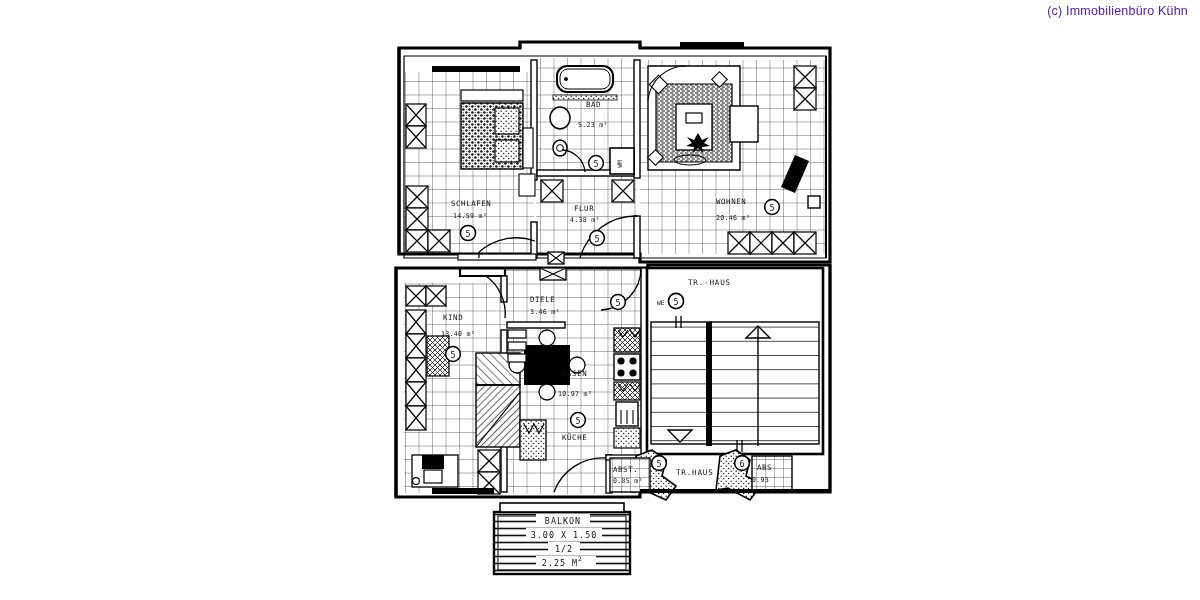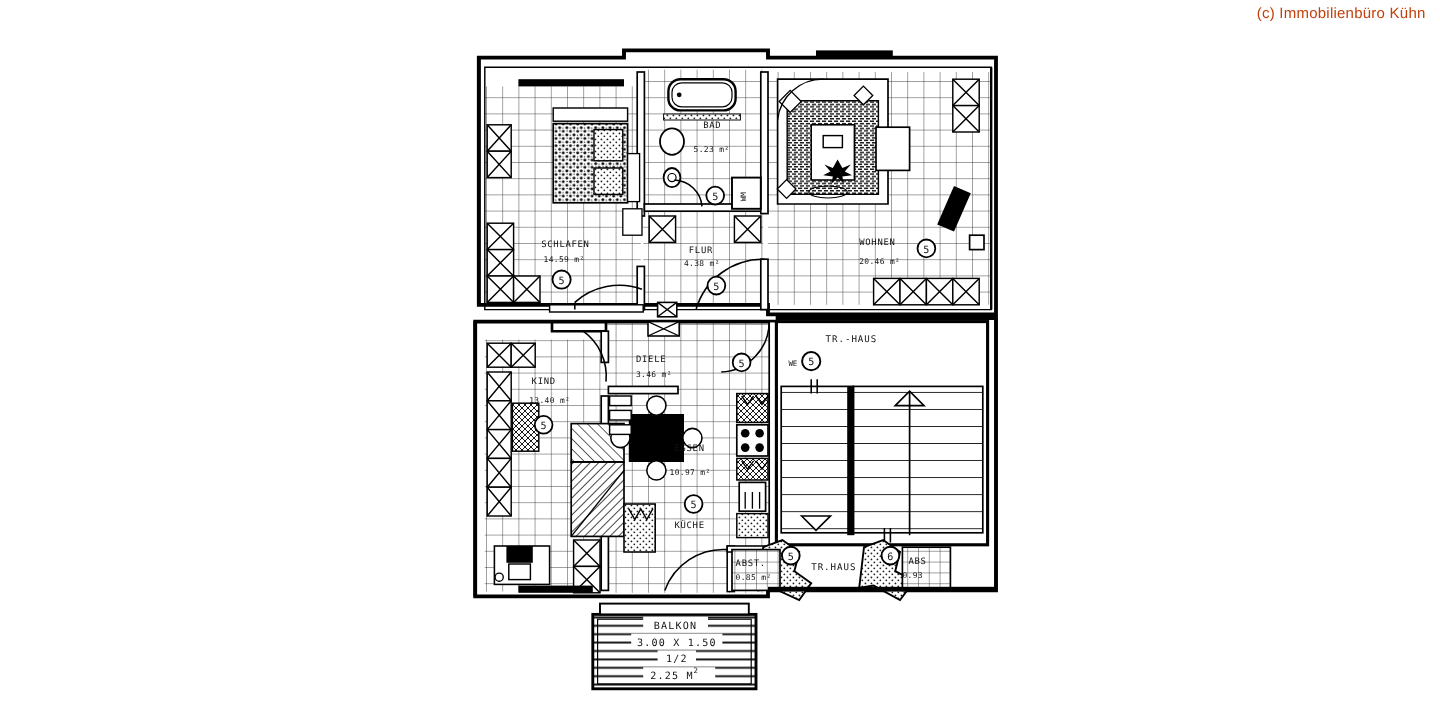--- a/index.html
+++ b/index.html
@@ -5,21 +5,21 @@
   html,body{margin:0;padding:0;}
   body{
     width:1200px;height:600px;background:#ffffff;overflow:hidden;
     font-family:"DejaVu Sans Mono", monospace;
     position:relative;
   }
   #stage{position:absolute;left:0;top:0;width:1200px;height:600px;}
   .copyright{
     position:absolute;right:12px;top:4px;
     font-family:"Liberation Sans", sans-serif;
-    font-size:12.5px;color:#c2410c;letter-spacing:.2px;
+    font-size:12.5px;color:#4c1d95;letter-spacing:.2px;
     white-space:nowrap;
   }
   svg.plan{position:absolute;left:0;top:0;width:1200px;height:600px;}
   
   .rlabel{font-family:"DejaVu Sans Mono", monospace;font-size:7.4px;fill:#111;letter-spacing:.6px;}
   .rarea{font-family:"DejaVu Sans Mono", monospace;font-size:6.6px;fill:#111;letter-spacing:.3px;}
   .smalltxt{font-family:"DejaVu Sans Mono", monospace;font-size:6.2px;fill:#111;}
   .balktxt{font-family:"DejaVu Sans Mono", monospace;font-size:8.4px;fill:#111;letter-spacing:1px;}
   .wenum{font-family:"DejaVu Sans Mono", monospace;font-size:8.4px;fill:#111;}
   .thaus{font-family:"DejaVu Sans Mono", monospace;font-size:7.6px;fill:#111;letter-spacing:.8px;}

